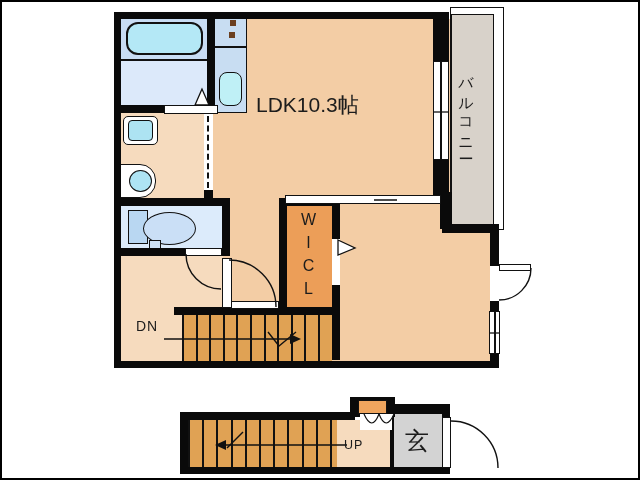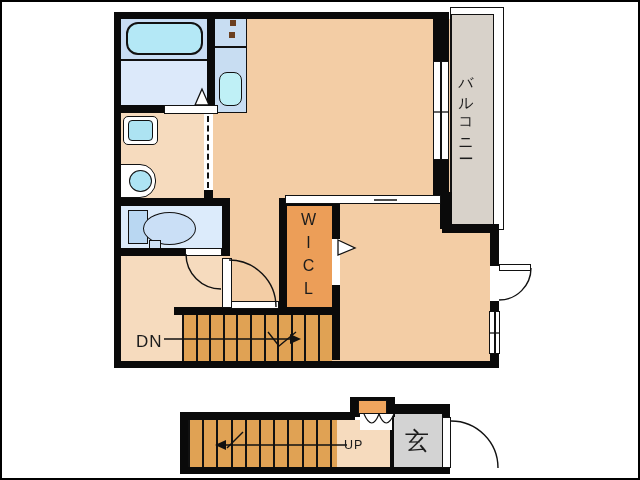--- a/index.html
+++ b/index.html
@@ -137,19 +137,20 @@
     <path d="M 266 330 L 277 344 L 294 330" fill="none" stroke="#111" stroke-width="1.4"></path>
     <path d="M 288 332 L 299 337 L 288 342 Z" fill="#111"></path>
     <path d="M 222 443 H 345" fill="none" stroke="#111" stroke-width="1.4"></path>
     <path d="M 241 430 L 225 446" fill="none" stroke="#111" stroke-width="1.4"></path>
     <path d="M 224 438 L 213 443 L 224 448 Z" fill="#111"></path>
     <path d="M 431 110 H 447" stroke="#111" stroke-width="1.3"></path>
     <path d="M 487 331 H 498" stroke="#111" stroke-width="1.3"></path>
     <path d="M 372 198 H 395" stroke="#111" stroke-width="1.5"></path>
   </svg>
 
+  <div class="lbl" style="left:254px;top:89px;font-size:21px">LDK10.3帖</div>
   <div class="lbl vtext" style="left:454px;top:64px;font-size:15px;letter-spacing:4px;height:170px">バルコニー</div>
   <div class="lbl vlat" style="left:297px;top:209px;font-size:16px;letter-spacing:6px;height:100px">WICL</div>
-  <div class="lbl" style="left:134px;top:330px;font-size:17px;letter-spacing:1px">DN</div>
+  <div class="lbl" style="left:134px;top:316px;font-size:14px;letter-spacing:1px">DN</div>
   <div class="lbl" style="left:342px;top:436px;font-size:12.5px;letter-spacing:1px">UP</div>
   <div class="lbl" style="left:403px;top:423px;font-size:24px">玄</div>
 
 </div>
 
 </body></html>

